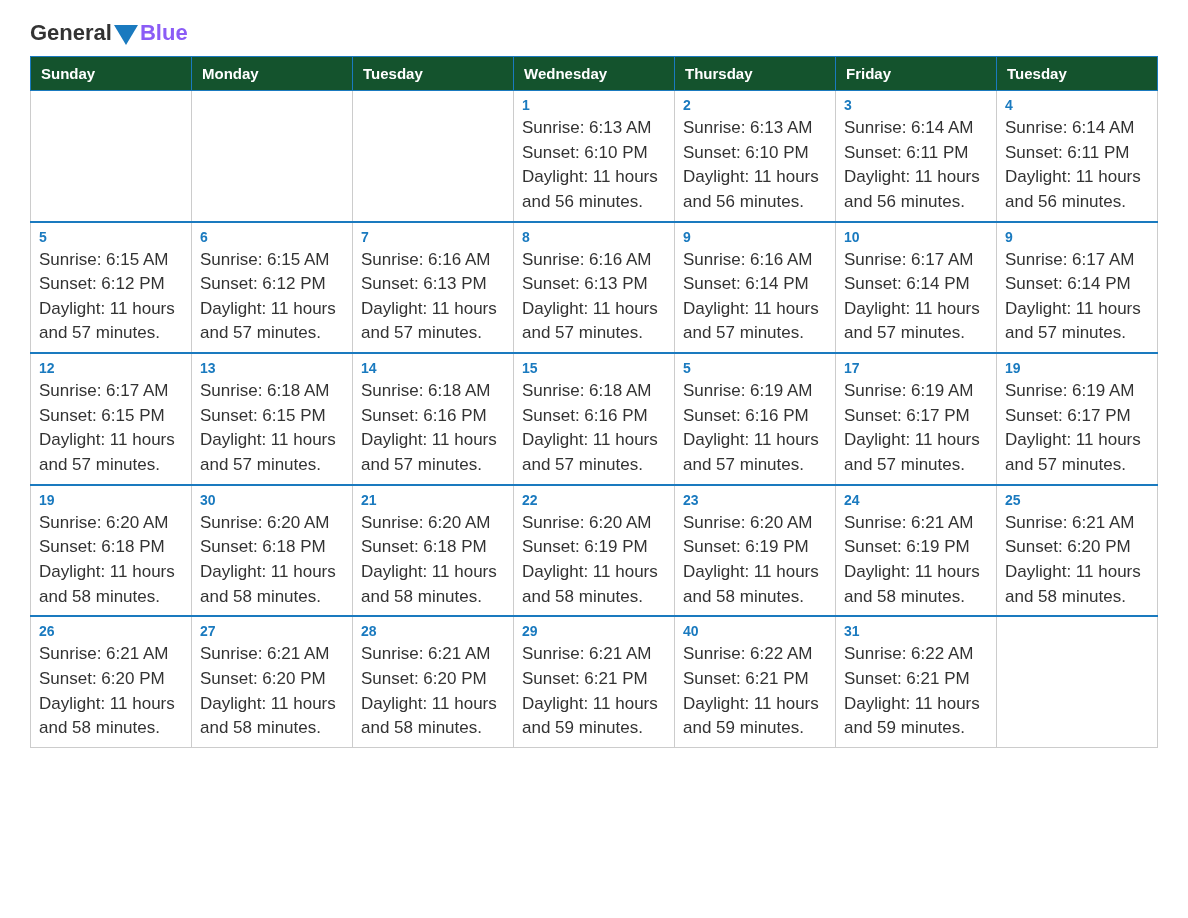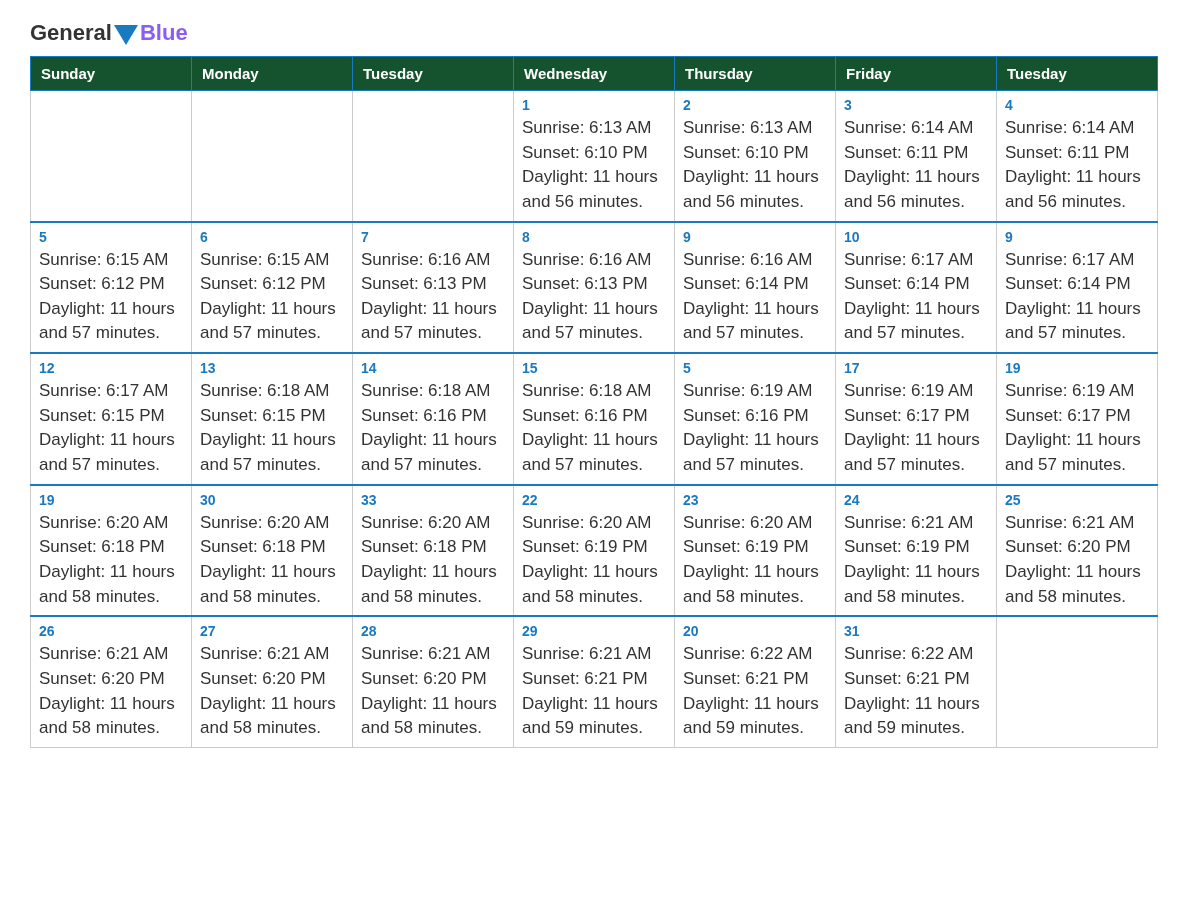--- a/index.html
+++ b/index.html
@@ -272,21 +272,21 @@
 and 58 minutes.</div>
         </td>
         <td>
           <span class="day-num">30</span>
           <div class="day-info" style="white-space: pre-line;">Sunrise: 6:20 AM
 Sunset: 6:18 PM
 Daylight: 11 hours
 and 58 minutes.</div>
         </td>
         <td>
-          <span class="day-num">33</span>
+          <span class="day-num">21</span>
           <div class="day-info" style="white-space: pre-line;">Sunrise: 6:20 AM
 Sunset: 6:18 PM
 Daylight: 11 hours
 and 58 minutes.</div>
         </td>
         <td>
           <span class="day-num">22</span>
           <div class="day-info" style="white-space: pre-line;">Sunrise: 6:20 AM
 Sunset: 6:19 PM
 Daylight: 11 hours
@@ -337,21 +337,21 @@
 and 58 minutes.</div>
         </td>
         <td>
           <span class="day-num">29</span>
           <div class="day-info" style="white-space: pre-line;">Sunrise: 6:21 AM
 Sunset: 6:21 PM
 Daylight: 11 hours
 and 59 minutes.</div>
         </td>
         <td>
-          <span class="day-num">20</span>
+          <span class="day-num">40</span>
           <div class="day-info" style="white-space: pre-line;">Sunrise: 6:22 AM
 Sunset: 6:21 PM
 Daylight: 11 hours
 and 59 minutes.</div>
         </td>
         <td>
           <span class="day-num">31</span>
           <div class="day-info" style="white-space: pre-line;">Sunrise: 6:22 AM
 Sunset: 6:21 PM
 Daylight: 11 hours

